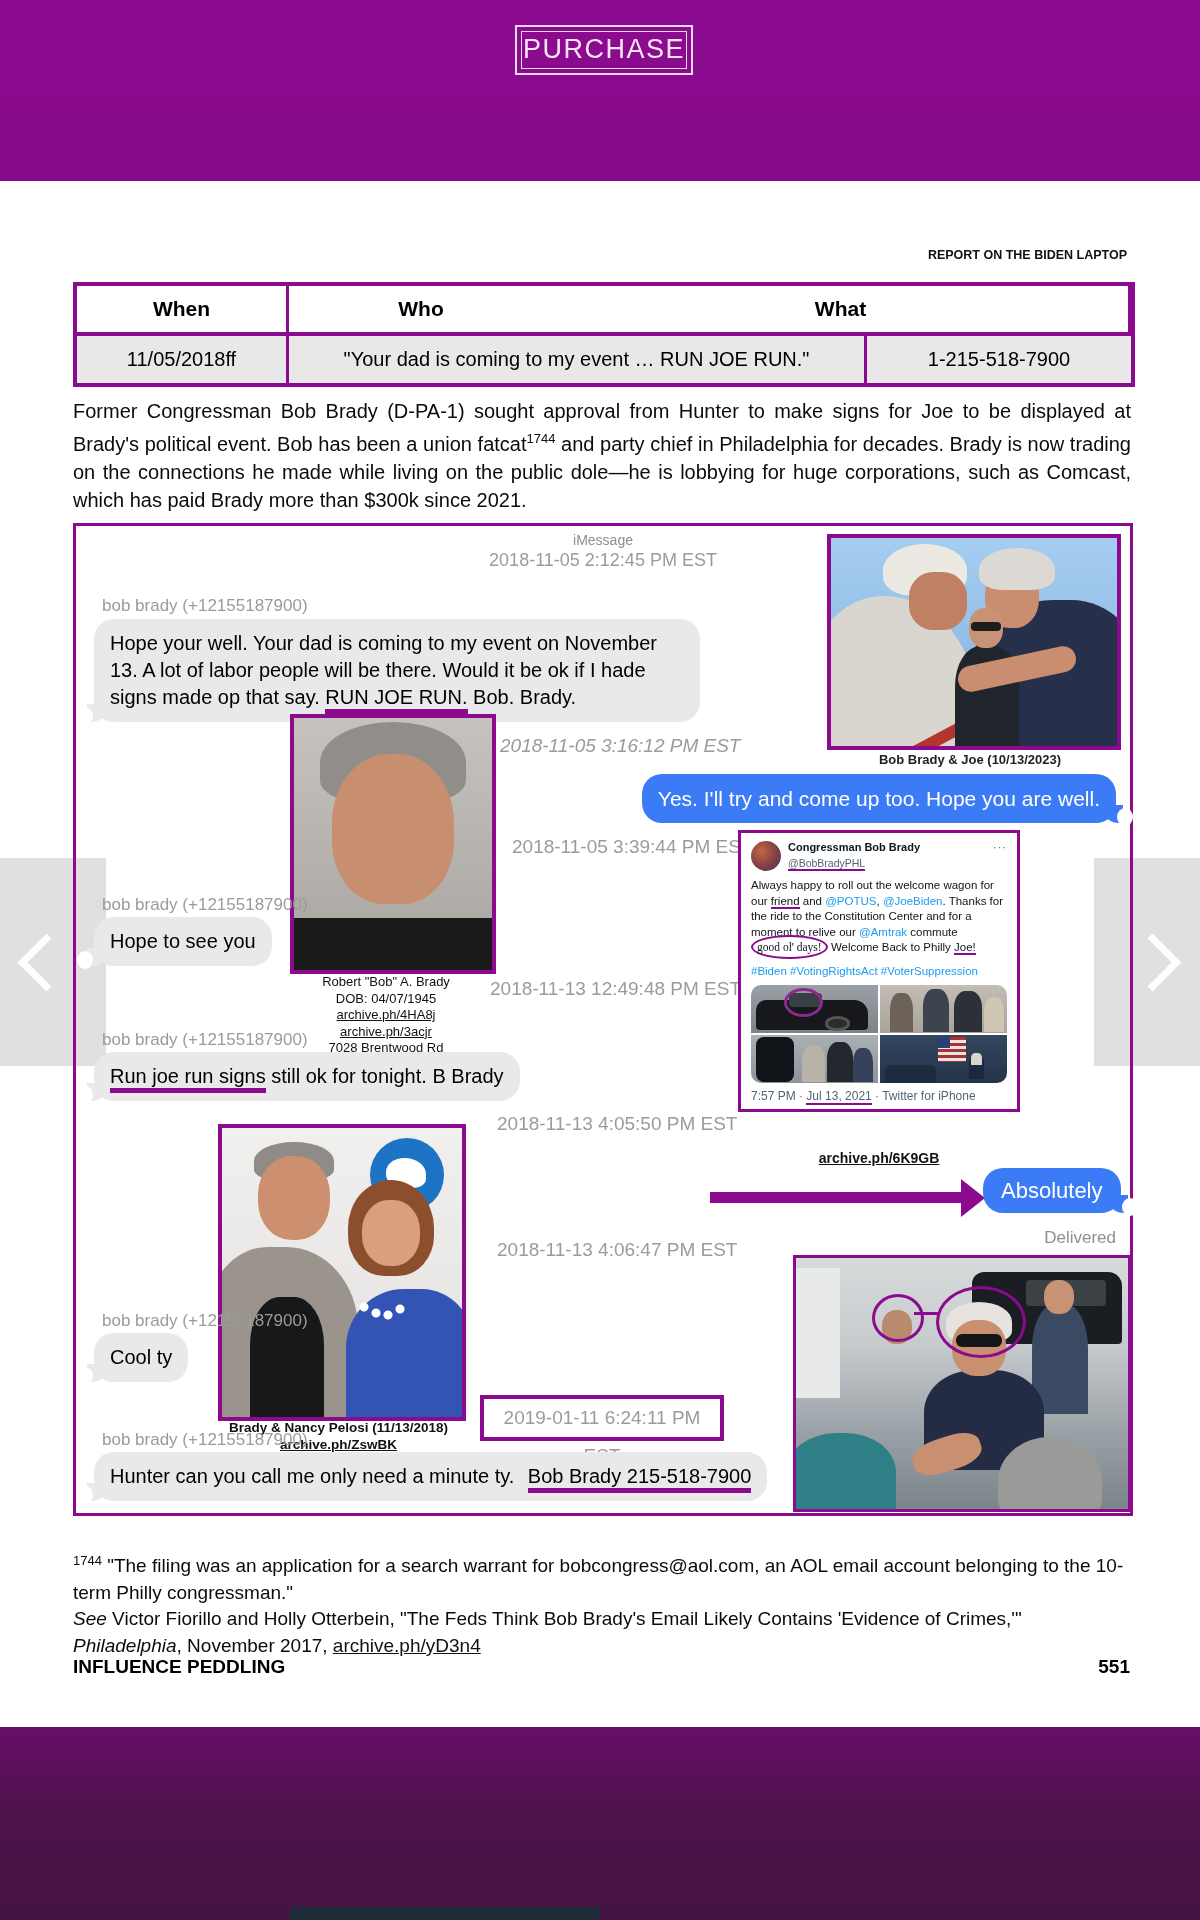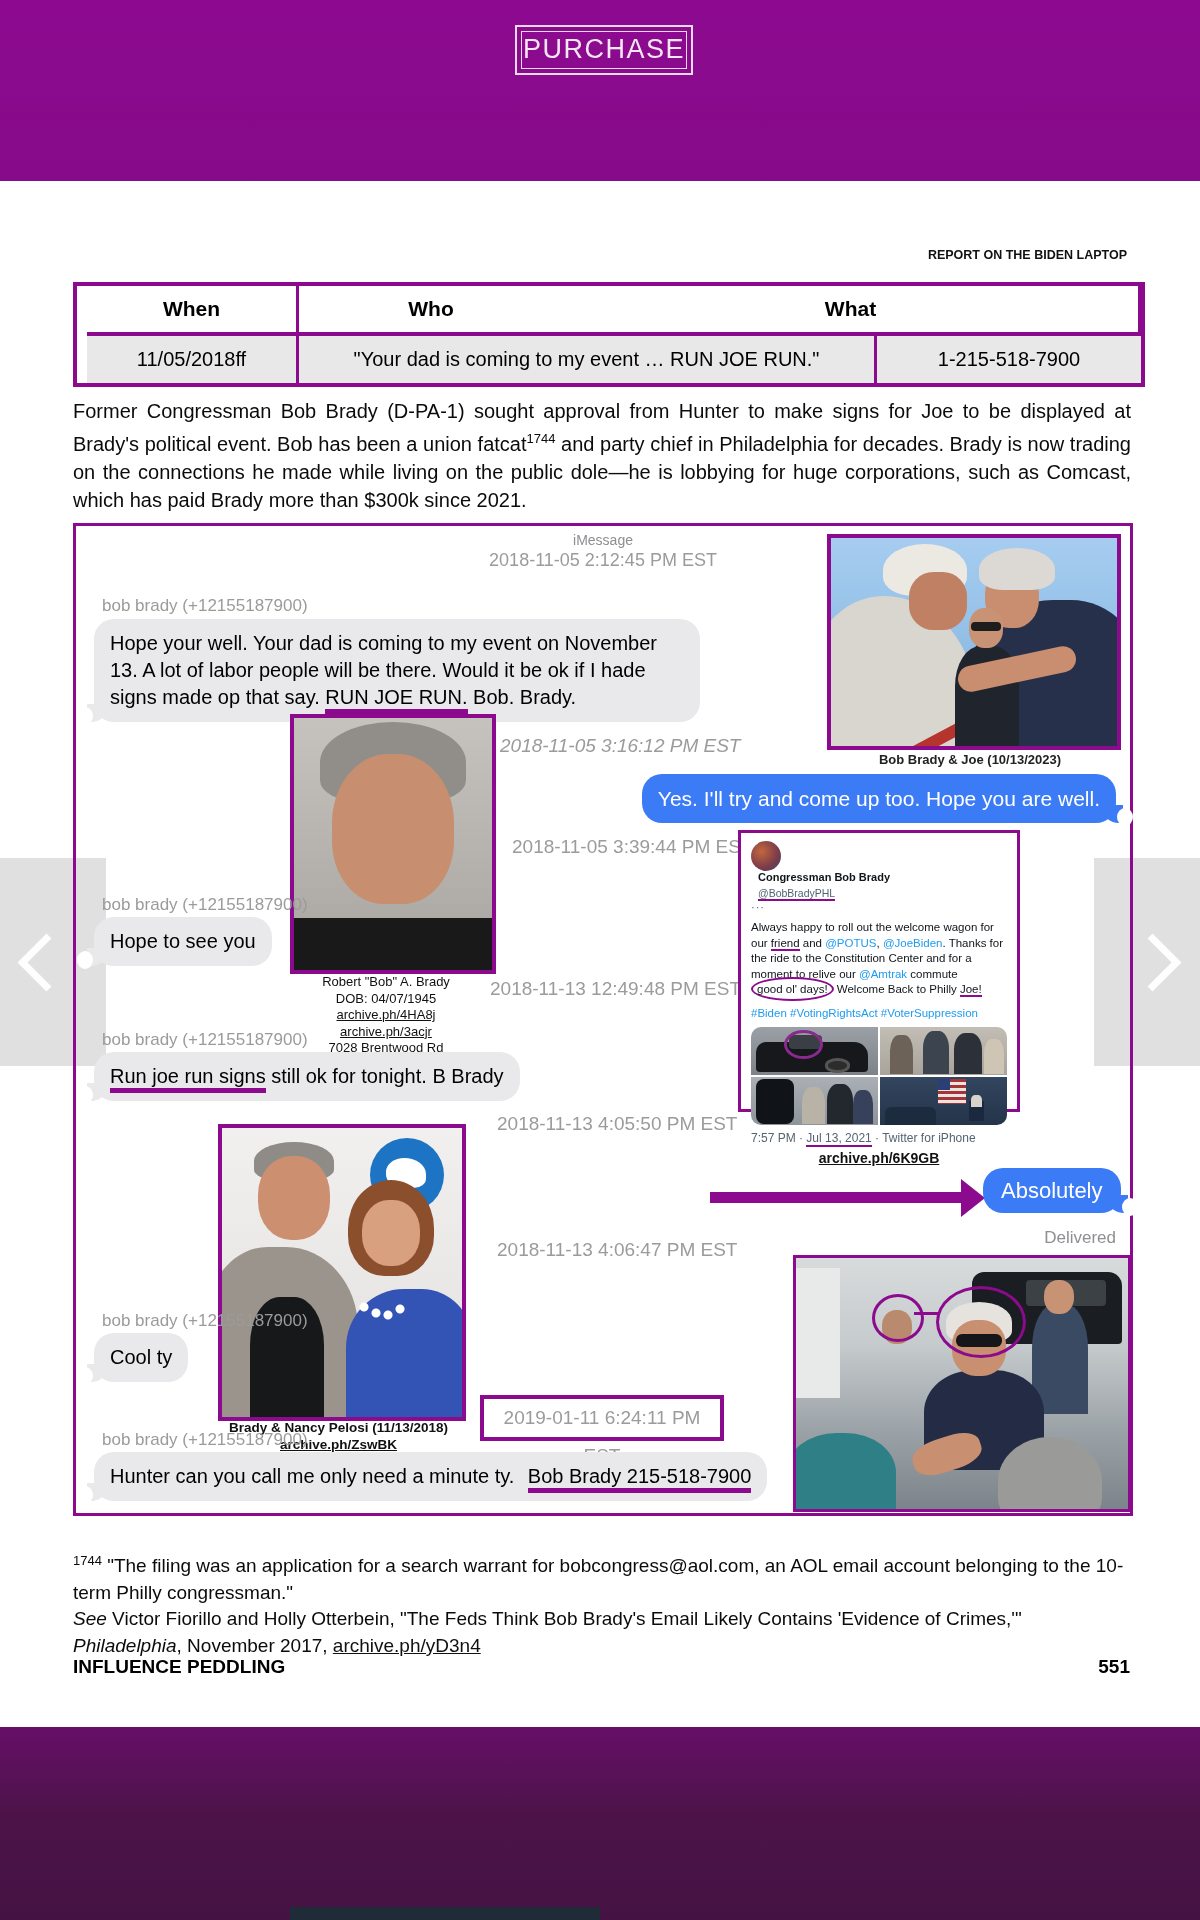--- a/index.html
+++ b/index.html
@@ -11,21 +11,21 @@
   .purchase-btn{position:absolute;left:515px;top:25px;width:174px;height:46px;border:2px solid #efd9ef;
     box-shadow:inset 0 0 0 4px #8a0c8c, inset 0 0 0 5px #efd9ef;
     color:#f6e6f6;font-size:27px;letter-spacing:1.5px;text-align:center;line-height:44px;cursor:pointer;background:transparent;}
 
   
   .doc-page{position:absolute;left:0;top:181px;width:1200px;height:1546px;background:#ffffff;}
 
   .report-header{position:absolute;right:73px;top:67px;font-size:12.5px;font-weight:bold;color:#111;}
 
   
-  .ev-table{position:absolute;left:73px;top:101px;width:1054px;border:4px solid #8b0a8e;padding-left:10px;}
+  .ev-table{position:absolute;left:73px;top:101px;width:1054px;border:4px solid #8b0a8e;}
   .ev-row{display:flex;}
   .ev-cell{box-sizing:border-box;text-align:center;}
   .ev-head .ev-cell{background:#fff;font-weight:bold;font-size:21px;padding:11px 6px;}
   .ev-data .ev-cell{background:#e8e8e8;font-size:20px;padding:12px 6px;}
   .ev-data{border-top:4px solid #8b0a8e;}
   .c-when{width:212px;border-right:3px solid #8b0a8e;}
   .c-what{width:578px;border-right:3px solid #8b0a8e;}
   .c-who{flex:1;}
 
   
@@ -58,30 +58,30 @@
   .card-cap{position:absolute;text-align:center;font-size:13px;line-height:16.5px;color:#111;}
   .card-cap a, .ulink{color:#111;text-decoration:underline;}
   .arch-link{position:absolute;text-align:center;font-size:14px;font-weight:700;}
   .arrow-bar{position:absolute;background:#8b0a8e;height:11px;}
   .arrow-head{position:absolute;width:0;height:0;border-top:19px solid transparent;border-bottom:19px solid transparent;border-left:24px solid #8b0a8e;}
   .delivered{position:absolute;font-size:17px;color:#8e8e93;}
   .ts-box{position:absolute;border:4px solid #8b0a8e;text-align:center;font-size:19px;color:#9b9b9b;box-sizing:border-box;}
 
   
   .tweet{position:absolute;left:662px;top:304px;width:282px;height:282px;border:3px solid #8b0a8e;background:#fff;box-sizing:border-box;padding:8px 10px;}
-  .tw-head{display:flex;align-items:flex-start;flex-direction:column;}
+  .tw-head{display:flex;align-items:flex-start;}
   .tw-avatar{width:30px;height:30px;border-radius:50%;background:radial-gradient(circle at 35% 35%,#c2673f,#7a3b4a 60%,#2f4a75);flex:0 0 30px;}
   .tw-names{margin-left:7px;flex:1;}
   .tw-name{font-size:11px;font-weight:bold;color:#0f1419;}
   .tw-handle{font-size:10.5px;color:#536471;border-bottom:2px solid #8b0a8e;display:inline-block;}
   .tw-more{font-size:11px;color:#536471;letter-spacing:1px;}
   .tw-body{margin-top:7px;font-size:11.5px;line-height:15.5px;color:#0f1419;}
   .tw-link{color:#1d9bf0;}
   .tw-u{border-bottom:2px solid #8b0a8e;}
-  .tw-circle{border:2px solid #8b0a8e;border-radius:50%;padding:4px 4px;white-space:nowrap;}
+  .tw-circle{border:2px solid #8b0a8e;border-radius:50%;padding:4px 4px;white-space:nowrap;font-family:Liberation Serif, serif;}
   .tw-tags{margin-top:9px;font-size:11.5px;color:#1d9bf0;}
   .tw-grid{margin-top:8px;height:98px;border-radius:10px;overflow:hidden;display:grid;grid-template-columns:1fr 1fr;grid-template-rows:1fr 1fr;gap:2px;background:#fff;}
   .tw-grid>div{position:relative;overflow:hidden;}
   .tw-foot{margin-top:6px;font-size:12px;color:#536471;}
 
   
   .shape{position:absolute;}
   
   .p1{left:751px;top:8px;width:286px;height:208px;}
   .p1 .sky{inset:0;background:linear-gradient(180deg,#a6cdf0,#7fb0dd);}

